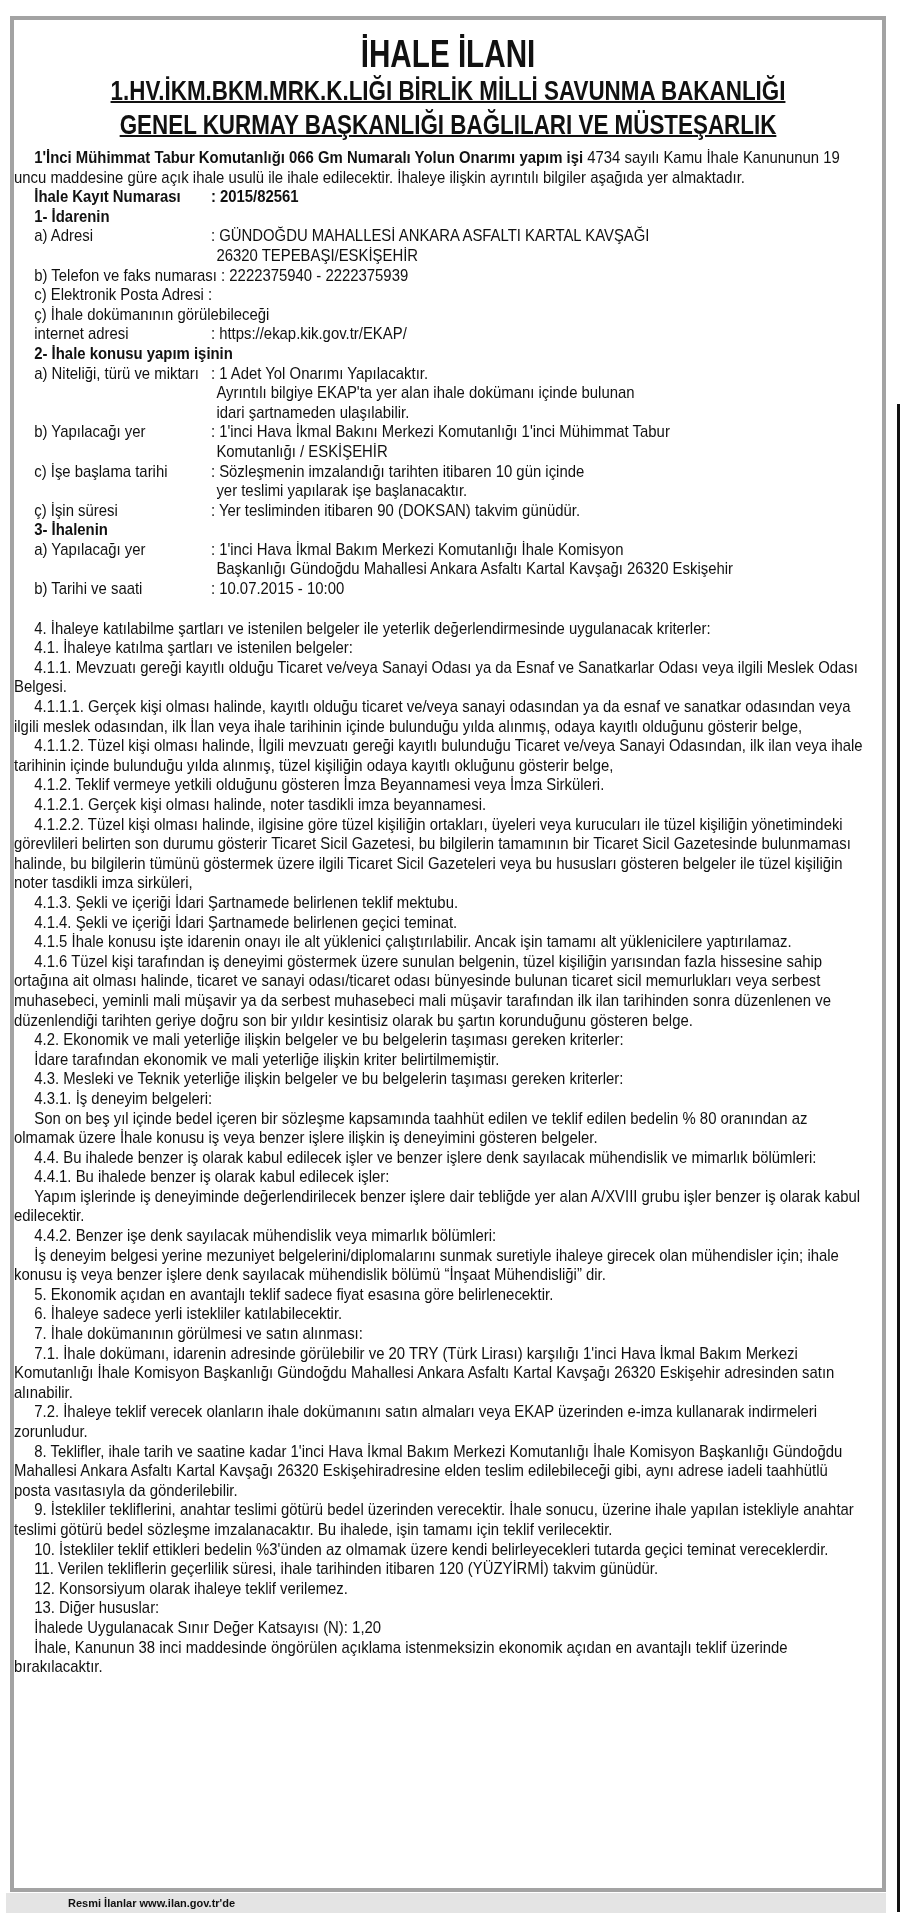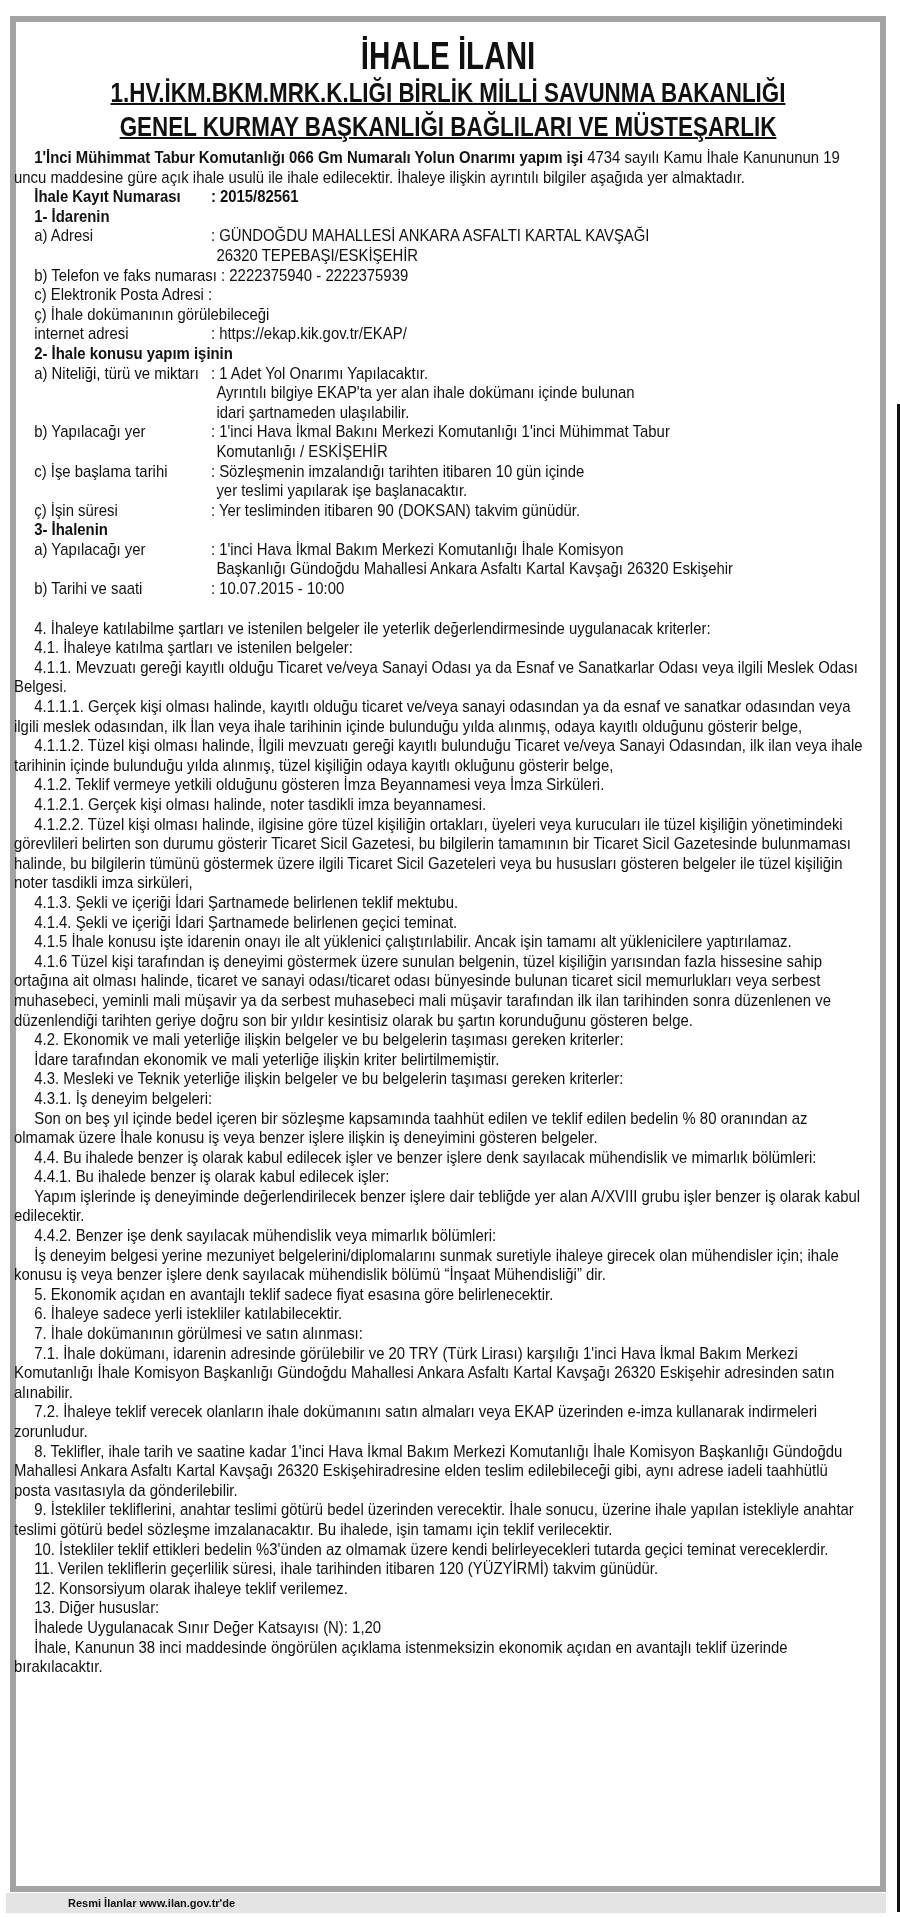--- a/index.html
+++ b/index.html
@@ -1,19 +1,19 @@
 <!DOCTYPE html>
 <html><head>
 <meta charset="utf-8">
 <style>
   html, body { margin:0; padding:0; background:#ffffff; }
   body { width:900px; height:1917px; position:relative; overflow:hidden;
          font-family:"Liberation Sans", sans-serif; color:#111; }
   .frame { position:absolute; left:10px; top:16px; width:876px; height:1876px;
-           border:6px solid #a3a3a3; box-sizing:border-box; }
+           border:4px solid #a3a3a3; box-sizing:border-box; }
   .edge-line { position:absolute; left:897px; top:404px; width:3px; height:1508px; background:#111; }
   .header { text-align:center; margin-top:14px; }
   .title { font-family:"Liberation Sans", sans-serif; font-weight:bold; font-size:38px;
            letter-spacing:0px; transform:scaleX(0.78); transform-origin:center; line-height:40px; }
   .sub { font-weight:bold; font-size:28px; text-decoration:underline; text-decoration-thickness:2px;
          transform:scaleX(0.80); transform-origin:center; line-height:34px; white-space:nowrap; }
   .content { position:absolute; left:14px; top:148px; width:850px; font-size:16.2px; line-height:19.6px; }
   .content p { margin:0; }
   .ind { text-indent:22px; }
   .lbl-row { display:flex; padding-left:22px; }

